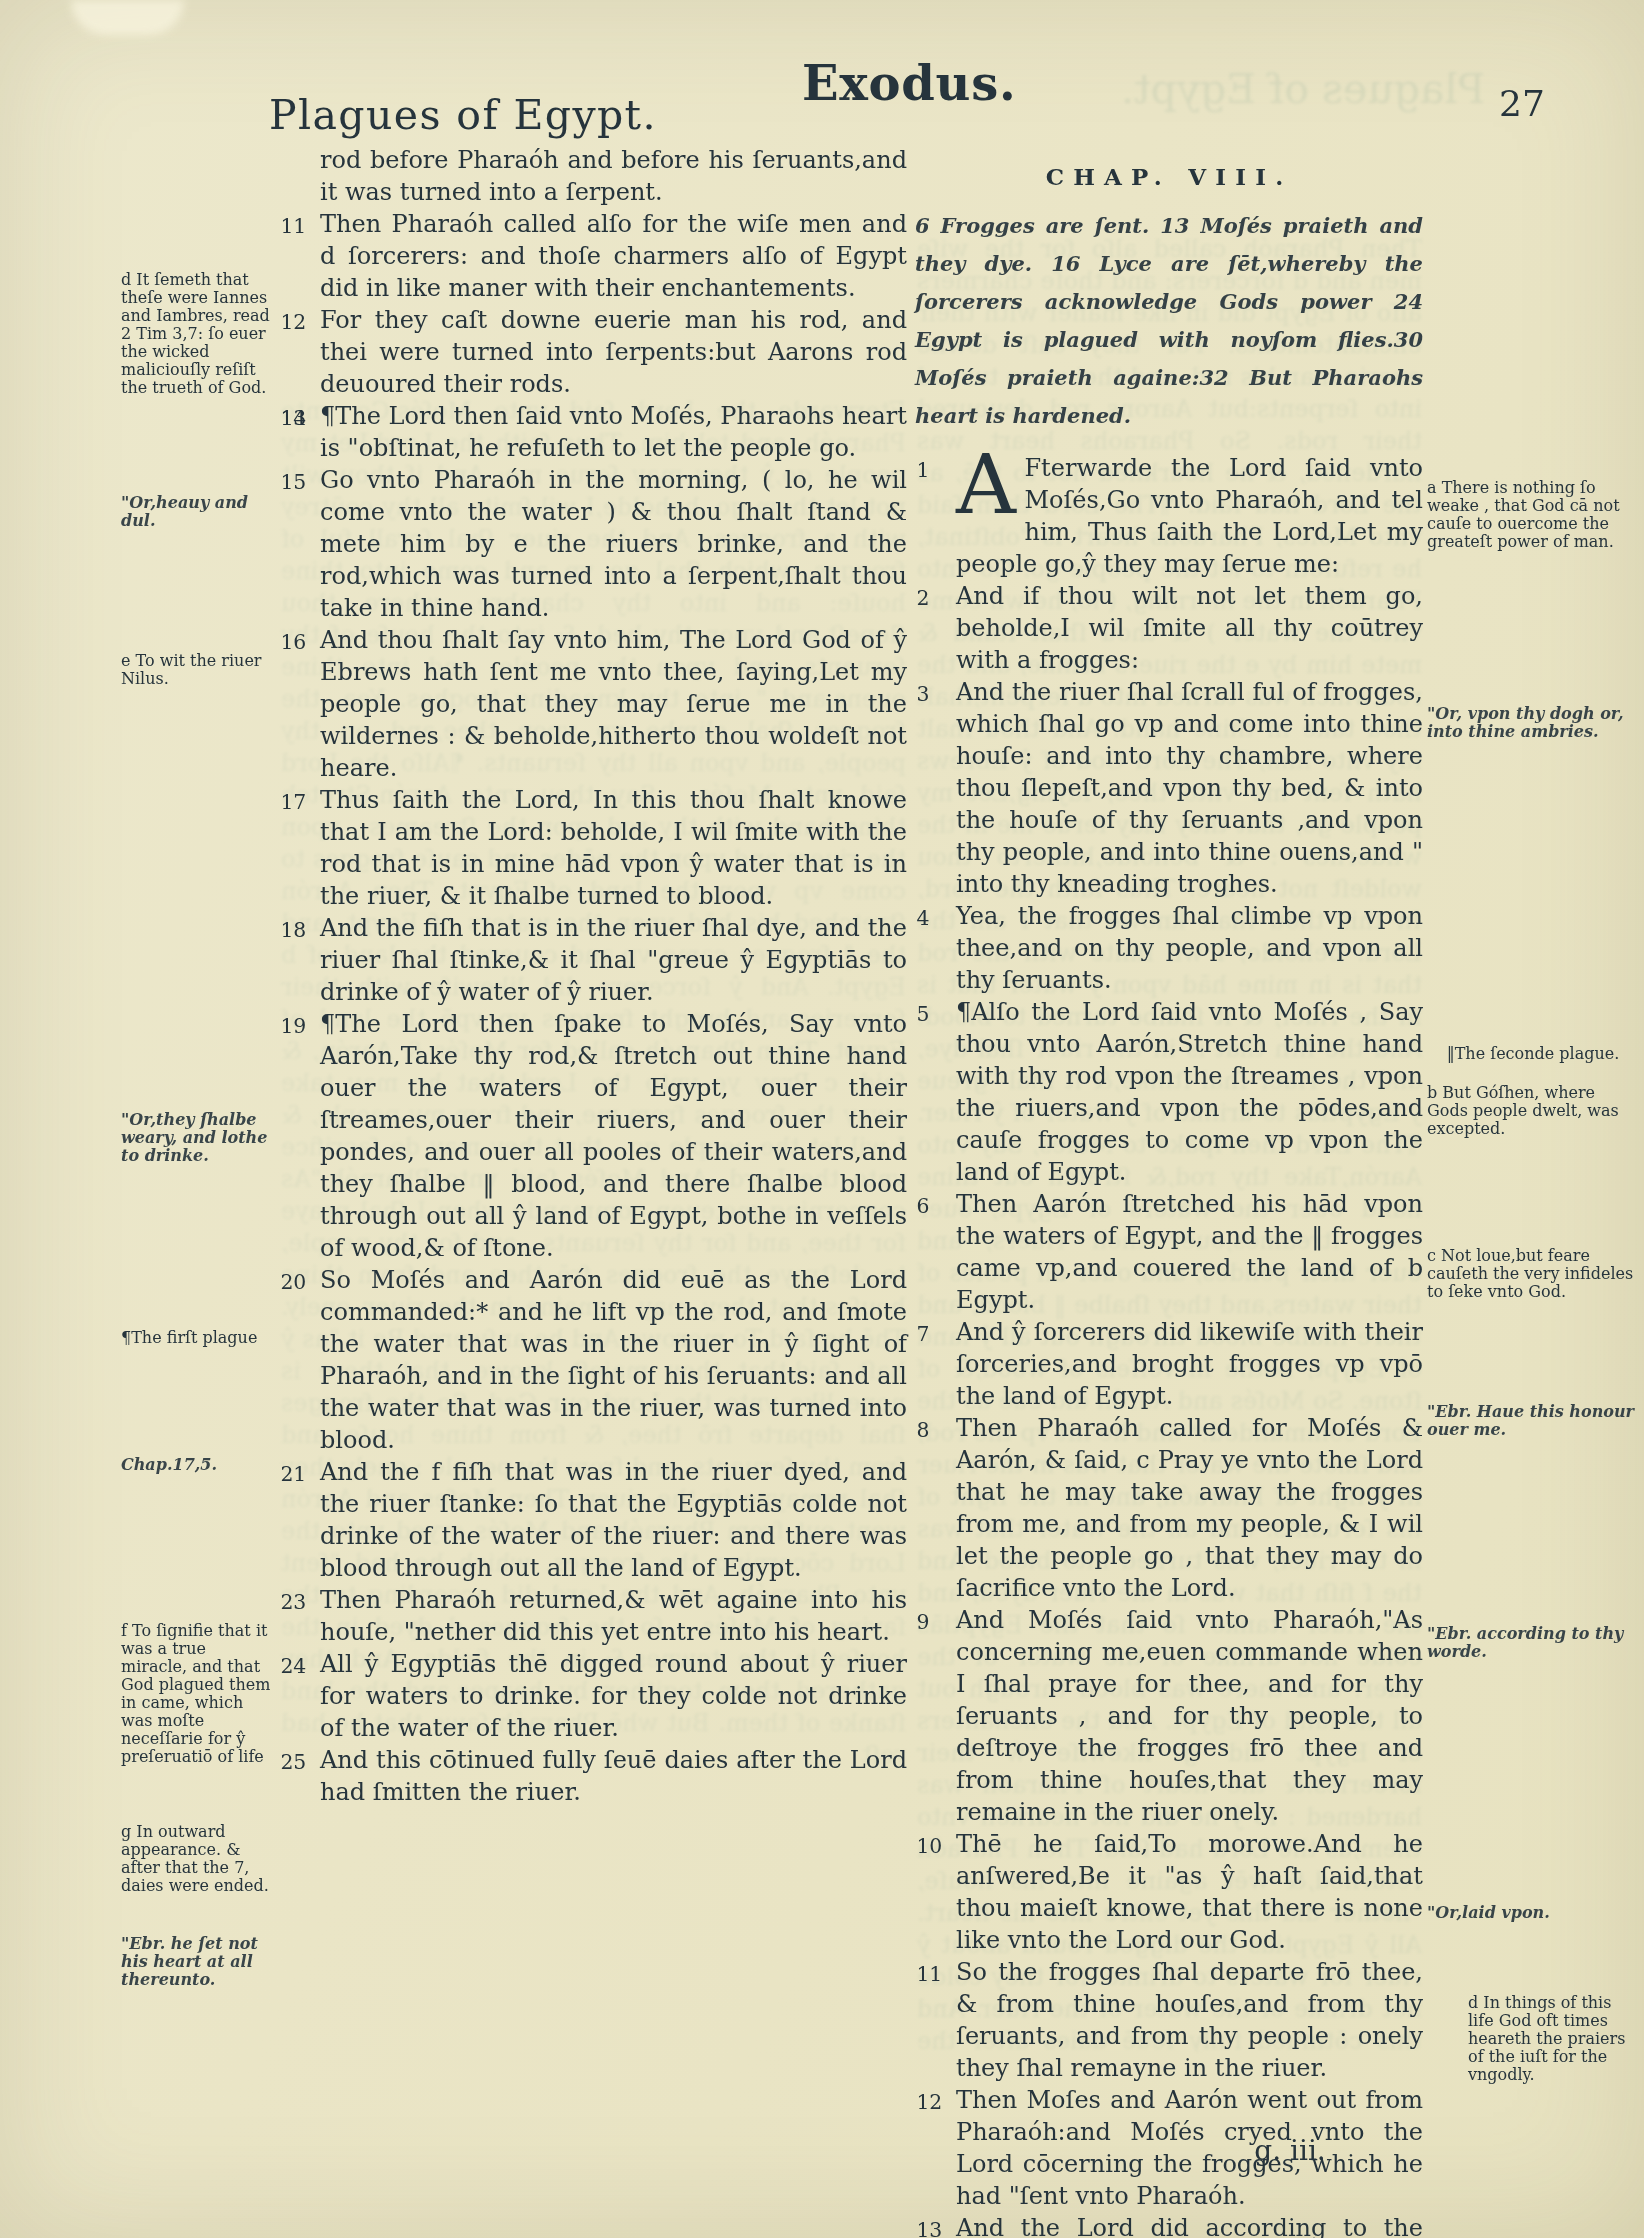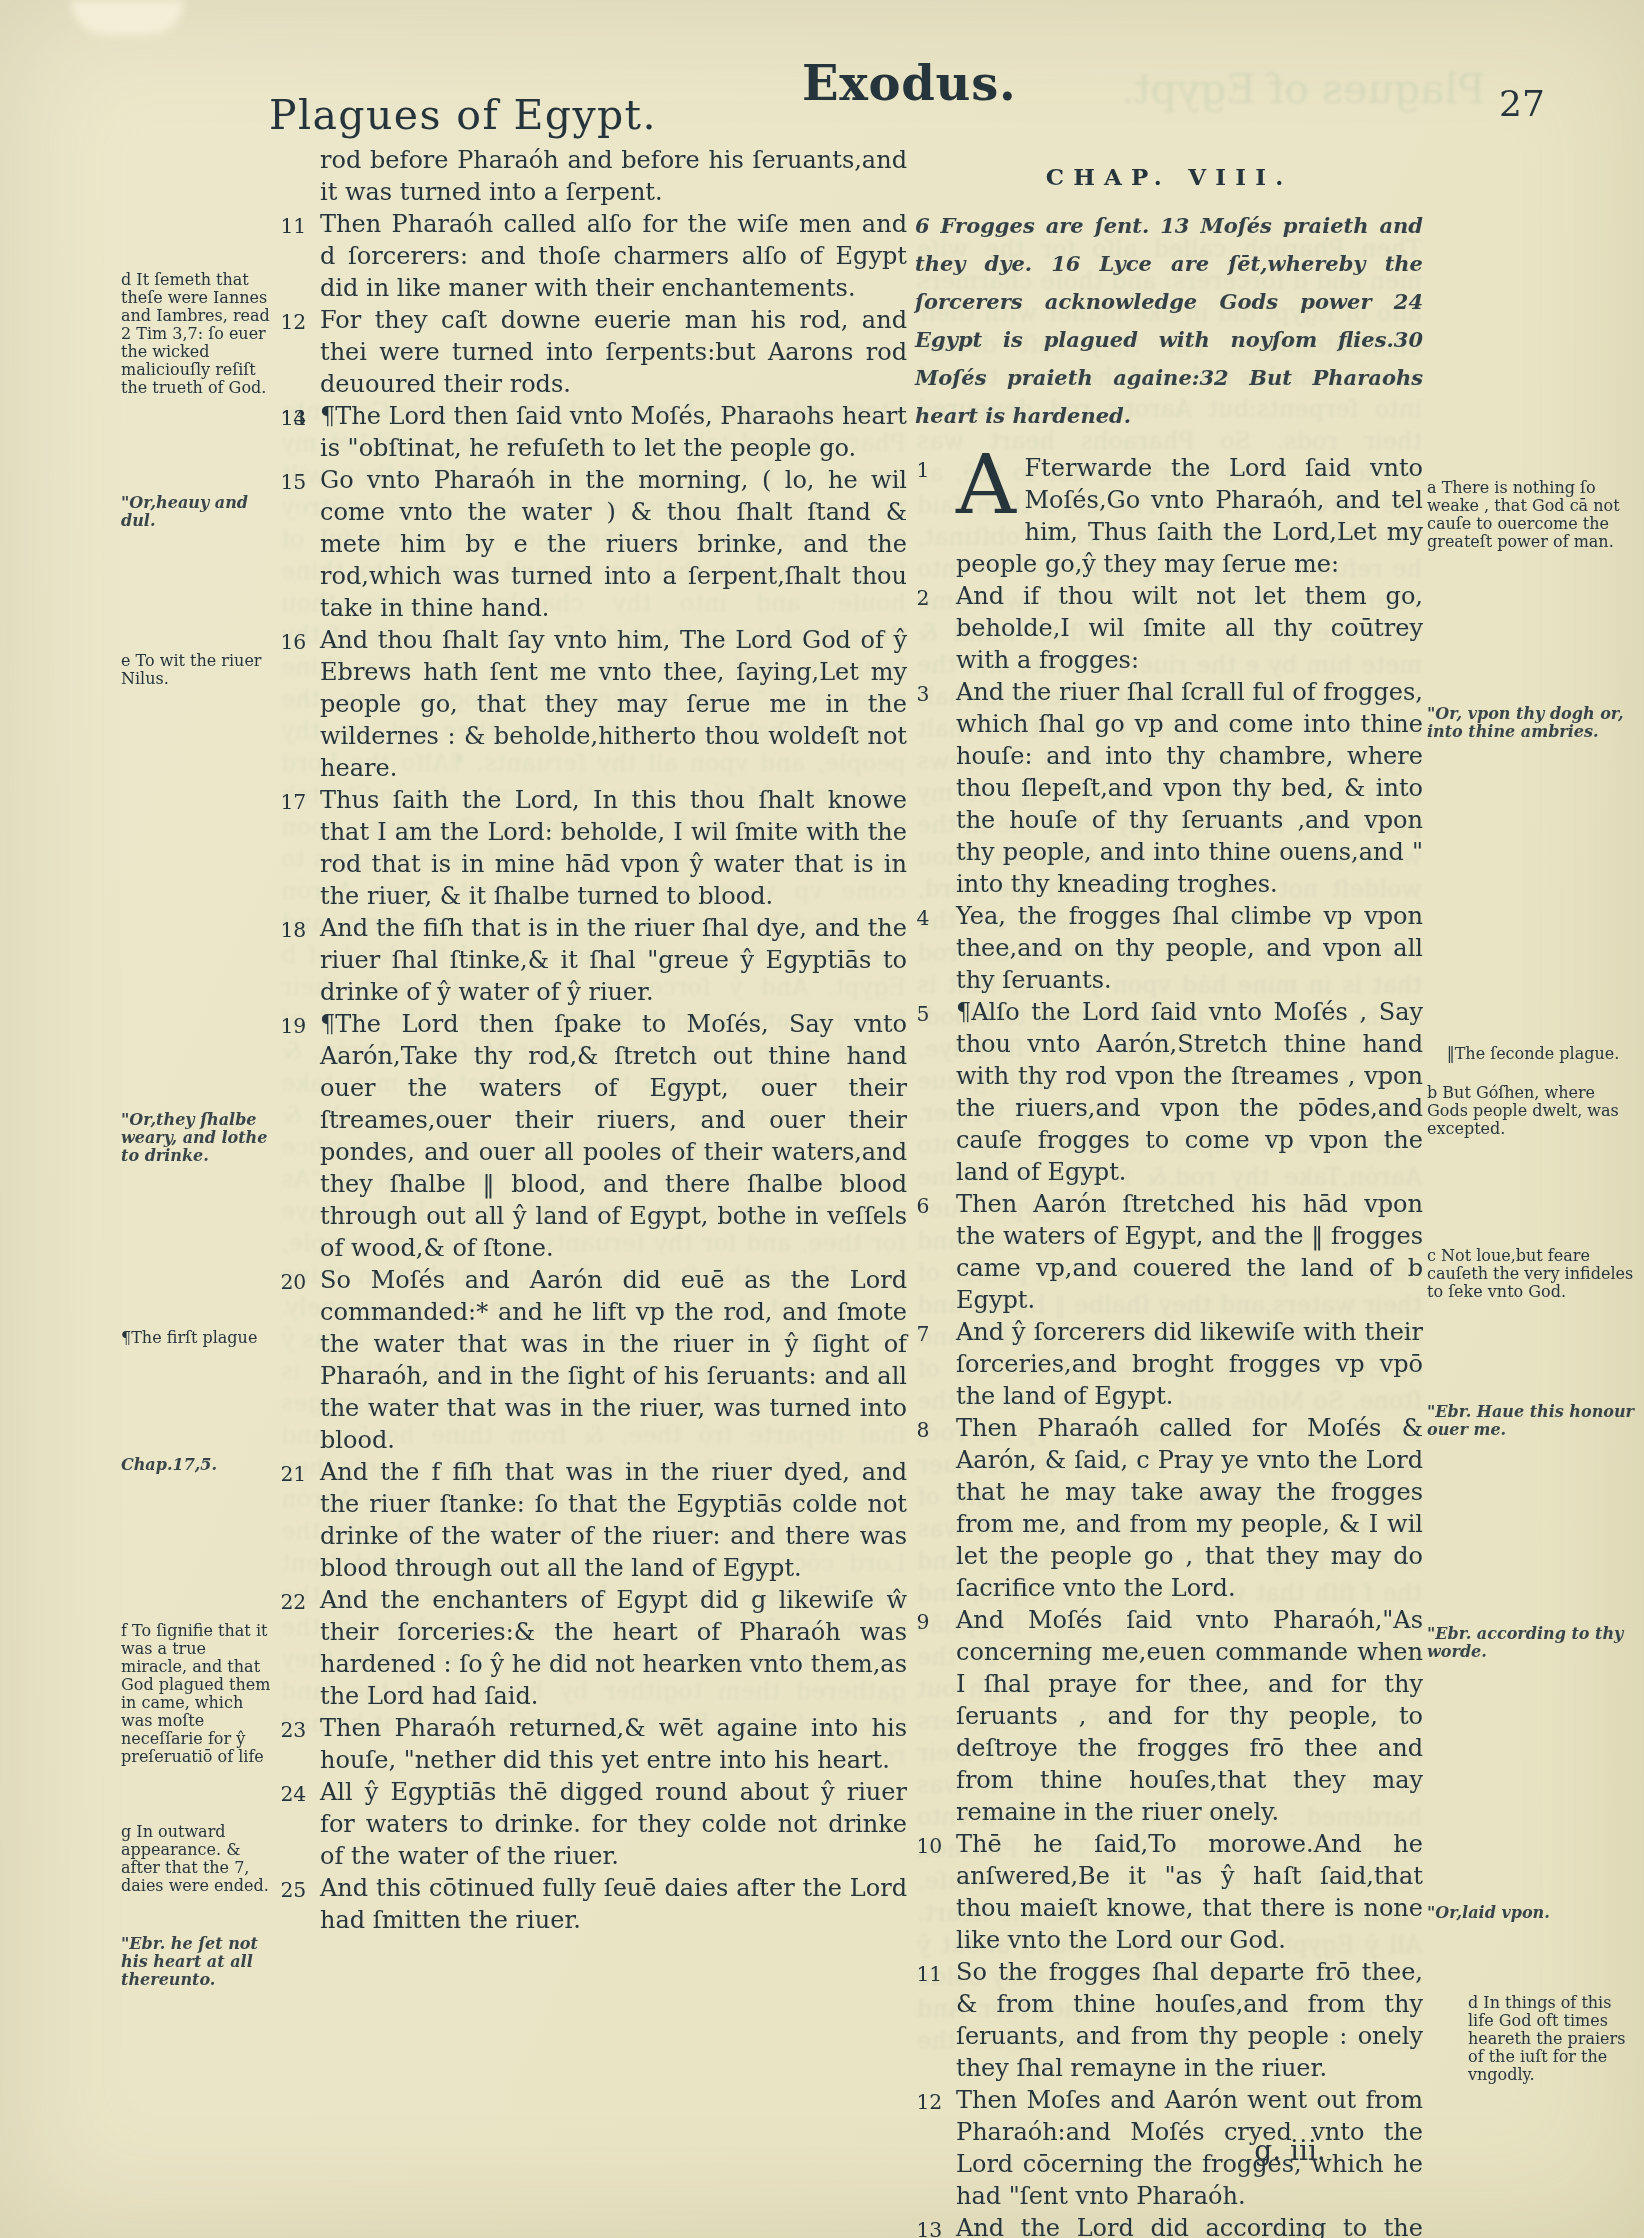--- a/index.html
+++ b/index.html
@@ -75,21 +75,20 @@
         <p class="verse"><span class="vnum">12</span><span>For they caſt downe euerie man his rod, and thei were turned into ſerpents:but Aarons rod deuoured their rods.</span></p>
         <p class="verse"><span class="vnum">13</span></p>
         <p class="verse"><span class="vnum">14</span><span>¶The Lord then ſaid vnto Moſés, Pharaohs heart is "obſtinat, he refuſeth to let the people go.</span></p>
         <p class="verse"><span class="vnum">15</span><span>Go vnto Pharaóh in the morning, ( lo, he wil come vnto the water ) &amp; thou ſhalt ſtand &amp; mete him by e the riuers brinke, and the rod,which was turned into a ſerpent,ſhalt thou take in thine hand.</span></p>
         <p class="verse"><span class="vnum">16</span><span>And thou ſhalt ſay vnto him, The Lord God of ŷ Ebrews hath ſent me vnto thee, ſaying,Let my people go, that they may ſerue me in the wildernes : &amp; beholde,hitherto thou woldeſt not heare.</span></p>
         <p class="verse"><span class="vnum">17</span><span>Thus ſaith the Lord, In this thou ſhalt knowe that I am the Lord: beholde, I wil ſmite with the rod that is in mine hād vpon ŷ water that is in the riuer, &amp; it ſhalbe turned to blood.</span></p>
         <p class="verse"><span class="vnum">18</span><span>And the fiſh that is in the riuer ſhal dye, and the riuer ſhal ſtinke,&amp; it ſhal "greue ŷ Egyptiās to drinke of ŷ water of ŷ riuer.</span></p>
         <p class="verse"><span class="vnum">19</span><span>¶The Lord then ſpake to Moſés, Say vnto Aarón,Take thy rod,&amp; ſtretch out thine hand ouer the waters of Egypt, ouer their ſtreames,ouer their riuers, and ouer their pondes, and ouer all pooles of their waters,and they ſhalbe ‖ blood, and there ſhalbe blood through out all ŷ land of Egypt, bothe in veſſels of wood,&amp; of ſtone.</span></p>
         <p class="verse"><span class="vnum">20</span><span>So Moſés and Aarón did euē as the Lord commanded:* and he lift vp the rod, and ſmote the water that was in the riuer in ŷ ſight of Pharaóh, and in the ſight of his ſeruants: and all the water that was in the riuer, was turned into blood.</span></p>
         <p class="verse"><span class="vnum">21</span><span>And the f fiſh that was in the riuer dyed, and the riuer ſtanke: ſo that the Egyptiās colde not drinke of the water of the riuer: and there was blood through out all the land of Egypt.</span></p>
-        <p class="verse"><span class="vnum">22</span><span>And the enchanters of Egypt did g likewiſe ŵ their ſorceries:&amp; the heart of Pharaóh was hardened : ſo ŷ he did not hearken vnto them,as the Lord had ſaid.</span></p>
         <p class="verse"><span class="vnum">23</span><span>Then Pharaóh returned,&amp; wēt againe into his houſe, "nether did this yet entre into his heart.</span></p>
         <p class="verse"><span class="vnum">24</span><span>All ŷ Egyptiās thē digged round about ŷ riuer for waters to drinke. for they colde not drinke of the water of the riuer.</span></p>
         <p class="verse"><span class="vnum">25</span><span>And this cōtinued fully ſeuē daies after the Lord had ſmitten the riuer.</span></p>
       </div>
   </div>
 
   <div class="text-col right">
     <div class="chapter-heading">CHAP. VIII.</div>
     <p class="argument">6 Frogges are ſent. 13 Moſés praieth and they dye. 16 Lyce are ſēt,whereby the ſorcerers acknowledge Gods power 24 Egypt is plagued with noyſom flies.30 Moſés praieth againe:32 But Pharaohs heart is hardened.</p>
     <div id="right-verses">

